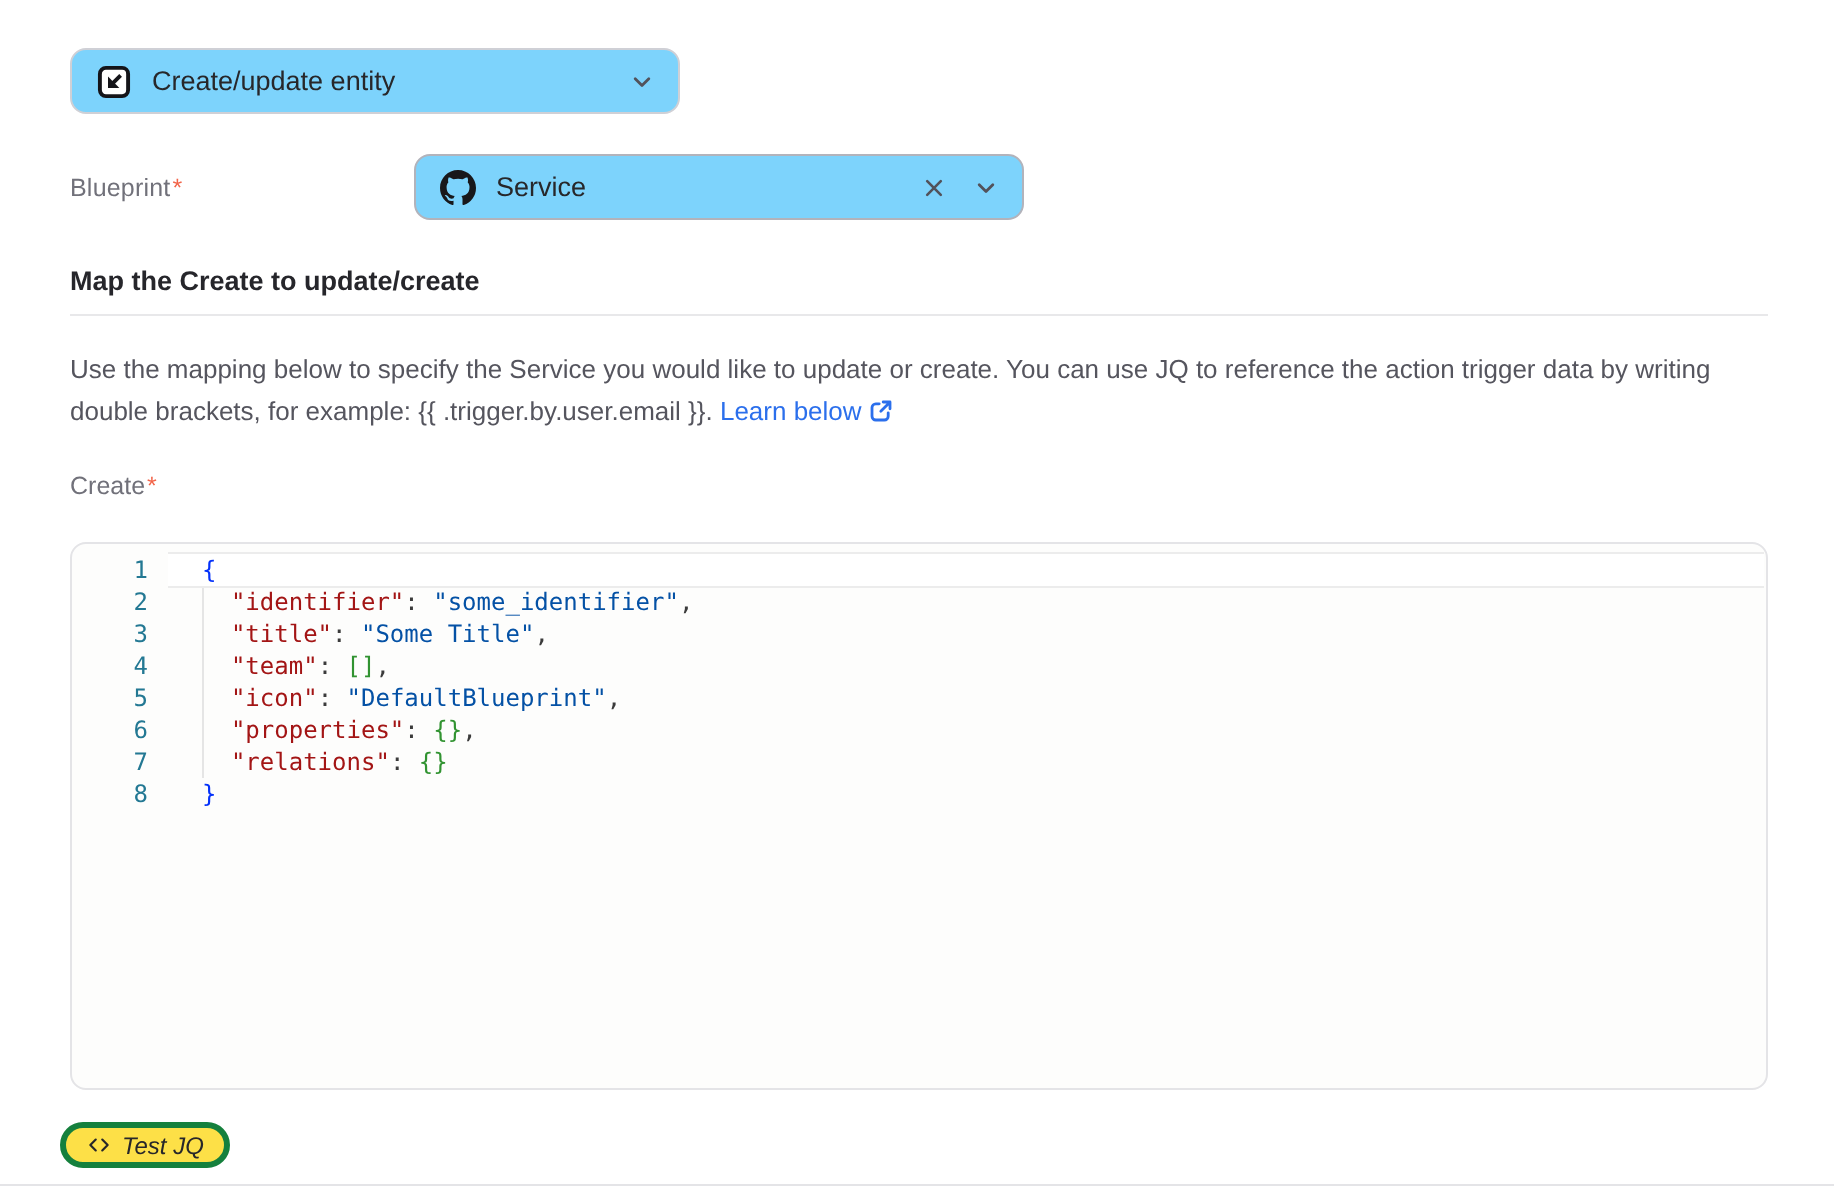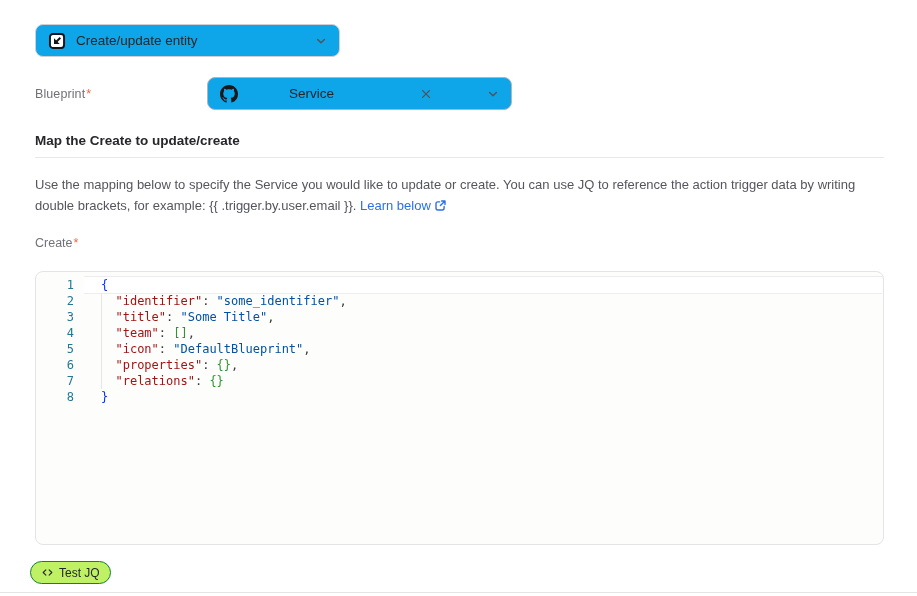--- a/index.html
+++ b/index.html
@@ -6,22 +6,22 @@
   html,body { width:917px; height:596px; background:#ffffff; overflow:hidden; }
   body { font-family:"Liberation Sans", sans-serif; position:relative; color:#26262b; }
 
   .form-row { position:absolute; left:35px; display:flex; align-items:center; }
   .row-invocation { top:24px; }
   .row-blueprint { top:77px; }
   .field-label { width:172px; font-size:12.5px; color:#71717a; letter-spacing:.1px; }
   .req { color:#f2654a; margin-left:1px; }
 
   .select-box { width:305px; height:33px; border:1px solid #cfd0d6; border-radius:8px;
-    background:#0ea5e9; display:flex; align-items:center; padding:4px 12px; cursor:pointer; }
-  .select-box.focused { border-color:#b2b3bb;gap:41px; }
+    background:#7dd3fc; display:flex; align-items:center; padding:4px 12px; cursor:pointer; }
+  .select-box.focused { border-color:#b2b3bb; }
   .select-icon { width:18px; height:18px; flex:0 0 18px; display:flex; align-items:center; justify-content:center; }
   .select-value { font-size:13.5px; color:#27272a; margin-left:10px; flex:1; }
   .mini-icon { width:12px; height:12px; display:flex; align-items:center; justify-content:center; }
   .clear-x { margin-right:14px; cursor:pointer; }
 
   .section-heading { position:absolute; left:35px; top:133px; font-size:13.5px; font-weight:600; color:#26262b; }
   .section-divider { position:absolute; left:35px; top:157px; width:849px; height:1px; background:#e8e8ea; }
 
   .description { position:absolute; left:35px; top:174px; width:841px; font-size:13px;
     line-height:21px; color:#55555e; }
@@ -39,22 +39,22 @@
   .code-text { flex:1; white-space:pre; padding-left:17px; margin-left:10px; }
   .code-row.current .code-text { background:#ffffff; box-shadow:0 -1px 0 #ececec, 0 1px 0 #ececec; margin-right:1px; }
   .indent-guide { position:absolute; left:65px; top:21px; width:1px; height:96px; background:#e5e5e5; }
   .tk-b1 { color:#0431fa; }
   .tk-b2 { color:#319331; }
   .tk-key { color:#a31515; }
   .tk-str { color:#0451a5; }
   .tk-pln { color:#3b3b3b; }
 
   .test-jq-btn { position:absolute; left:30px; top:561px; height:23px; display:inline-flex;
-    align-items:center; gap:5px; padding:0 10px; border:1px solid #15803d; border-radius:12px;
-    background:#bef264; font-size:12px; color:#27272a; cursor:pointer; }
+    align-items:center; gap:5px; padding:0 10px; border:3px solid #15803d; border-radius:12px;
+    background:#fde047; font-size:12px; color:#27272a; cursor:pointer;font-style:italic; }
   .footer-divider { position:absolute; left:0; top:592px; width:917px; height:1px; background:#e4e4e7; }
 </style>
 </head>
 <body>
 
 <div class="form-row row-invocation">
   <div class="select-box">
     <span class="select-icon">
       <svg width="18" height="18" viewBox="0 0 24 24">
         <rect x="2.6" y="2.6" width="18.8" height="18.8" rx="4" fill="#fff" stroke="#141419" stroke-width="2.6"></rect>

